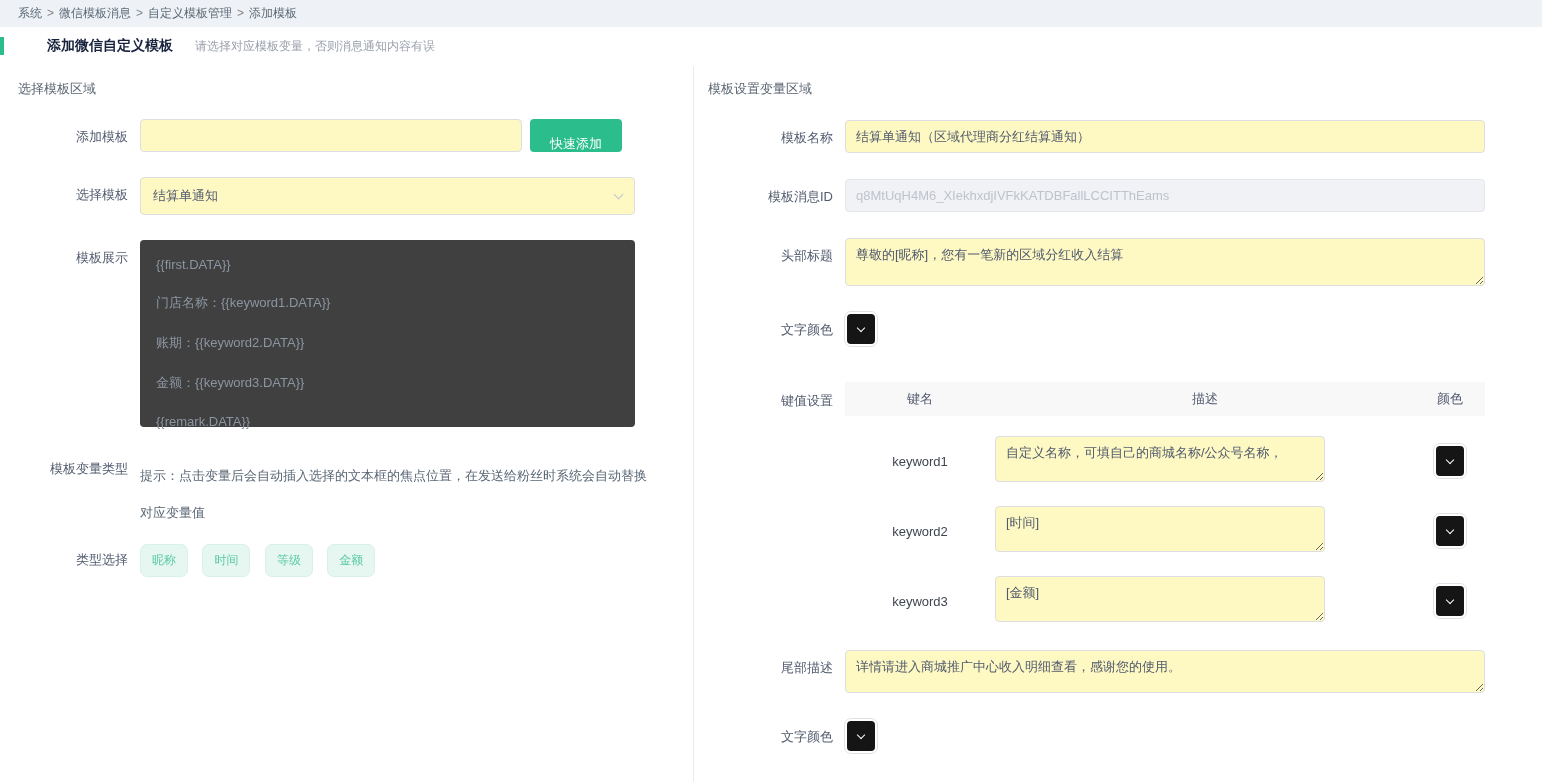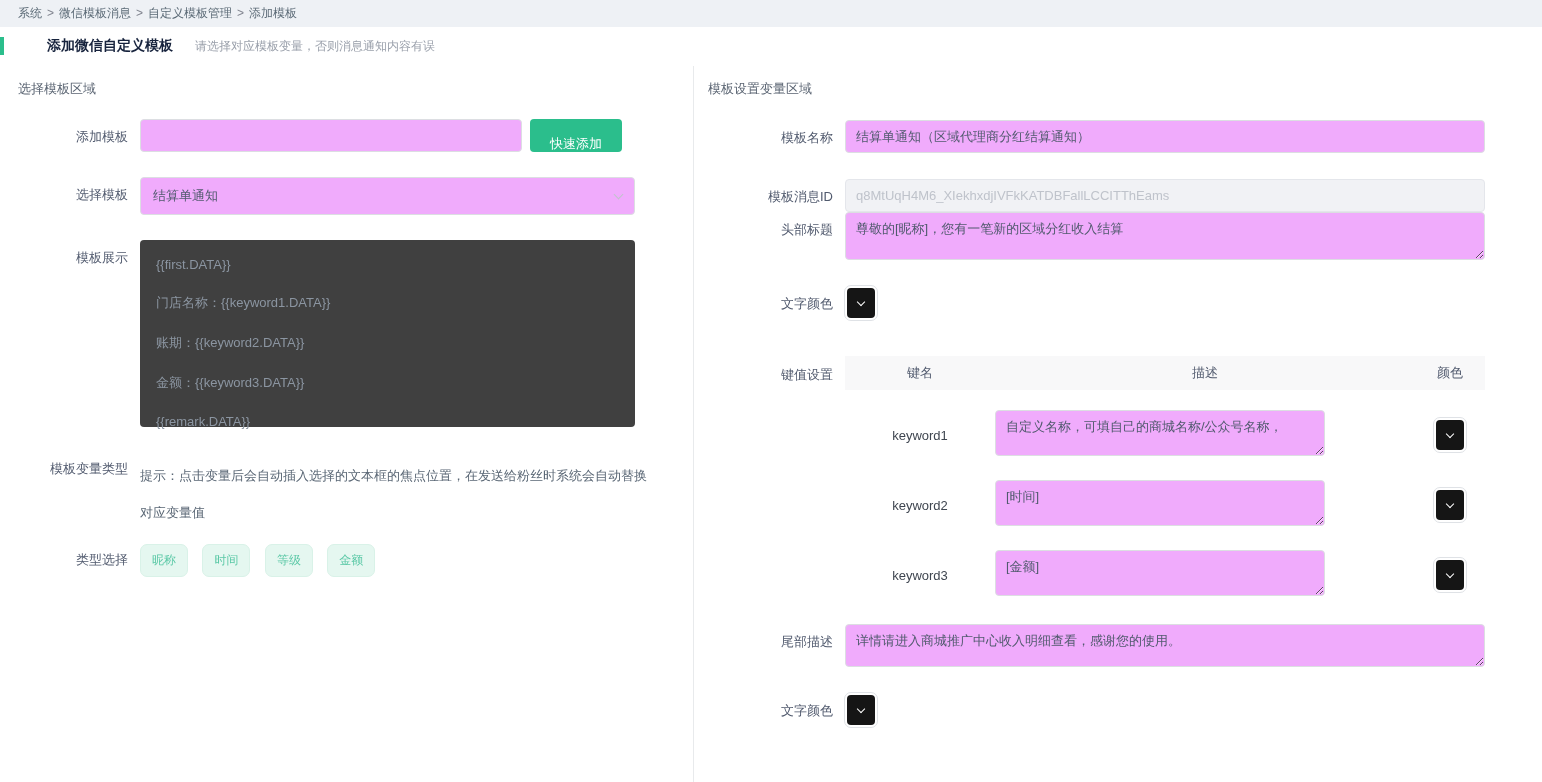--- a/index.html
+++ b/index.html
@@ -25,21 +25,21 @@
   .section-label { font-size:13px; color:#5a6472; margin:14px 0 0 0; }
 
   .form-row { display:flex; align-items:flex-start; }
   .lbl { width:110px; text-align:right; font-size:13px; color:#515a6e;
     flex-shrink:0; padding-top:9px; }
   .lbl-r { width:125px; text-align:right; font-size:13px; color:#515a6e;
     flex-shrink:0; padding-top:9px; }
   .ctl { margin-left:12px; }
 
   input[type=text], textarea, .selectbox {
-    border:1px solid #dcdee2; border-radius:4px; background:#f0abfc;
+    border:1px solid #dcdee2; border-radius:4px; background:#fef9c3;
     font-size:13px; color:#515a6e; outline:none;
     font-family:"Liberation Sans","DejaVu Sans",sans-serif; }
   input[type=text] { height:33px; padding:0 10px; }
   textarea { padding:7px 10px; resize:both; line-height:17px; }
   input:disabled { background:#f1f2f5; border-color:#e4e6eb; color:#bfc3cb; }
 
   .selectbox { display:flex; align-items:center; justify-content:space-between;
     padding:0 12px; cursor:pointer; }
   .chev { display:inline-block; width:7px; height:7px;
     border-right:1.5px solid #c0c4cc; border-bottom:1.5px solid #c0c4cc;
@@ -157,21 +157,21 @@
       </div>
     </div>
 
     <div class="form-row" style="margin-top:26px;">
       <div class="lbl-r">模板消息ID</div>
       <div class="ctl">
         <input type="text" disabled="" style="width: 640px;" value="q8MtUqH4M6_XIekhxdjIVFkKATDBFallLCCITThEams">
       </div>
     </div>
 
-    <div class="form-row" style="">
+    <div class="form-row" style="margin-top:26px;">
       <div class="lbl-r">头部标题</div>
       <div class="ctl">
         <textarea style="width: 640px; height: 48px;">尊敬的[昵称]，您有一笔新的区域分红收入结算</textarea>
       </div>
     </div>
 
     <div class="form-row" style="margin-top:22px;">
       <div class="lbl-r">文字颜色</div>
       <div class="ctl">
         <div class="color-btn">

